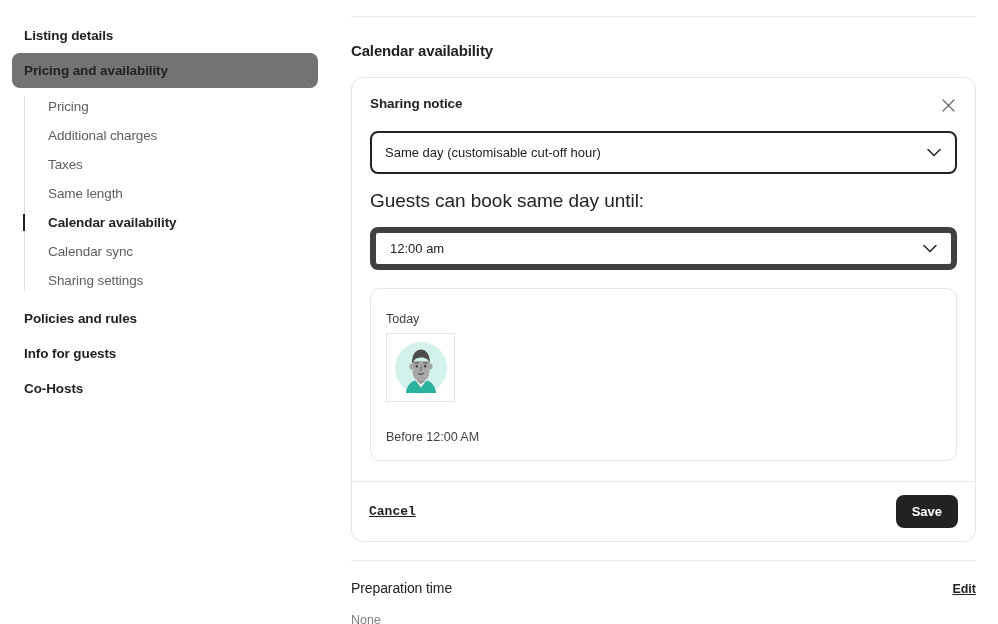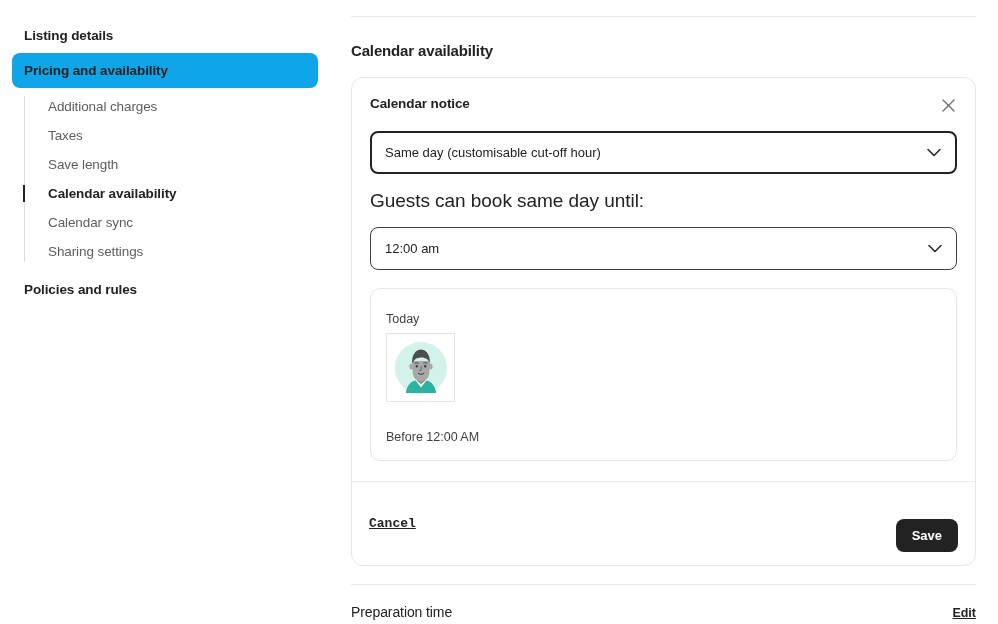--- a/index.html
+++ b/index.html
@@ -25,21 +25,21 @@
     margin: 0 12px;
     padding: 10px 12px;
     font-size: 13.5px;
     font-weight: 700;
     color: #222222;
     border-radius: 8px;
     letter-spacing: -0.1px;
     cursor: pointer;
     white-space: nowrap;
   }
-  .nav-top.active { background: #0ea5e9; }
+  .nav-top.active { background: #737373; }
 
   .subnav {
     position: relative;
     margin: 4px 0 6px 24px;
     padding-left: 0;
   }
   .subnav-rail {
     position: absolute;
     left: 0; top: 4px; bottom: 4px;
     width: 1px;
@@ -112,21 +112,21 @@
     cursor: pointer;
     background: none; border: none; padding: 0;
     margin-top: -2px; margin-right: -2px;
   }
   .close-btn svg { display: block; }
 
   .select {
     position: relative;
     margin-top: 15px;
     height: 43px;
-    border: 1px solid #404040;
+    border: 6px solid #404040;
     border-radius: 8px;
     display: flex;
     align-items: center;
     padding: 0 14px;
     font-size: 13px;
     color: #222222;
     cursor: pointer;
     background: #ffffff;
   }
   .select.focused {
@@ -197,21 +197,20 @@
   .save-btn {
     background: #222222;
     color: #ffffff;
     border: none;
     border-radius: 8px;
     padding: 9px 16px;
     font-family: inherit;
     font-size: 13px;
     font-weight: 600;
     cursor: pointer;
-    margin-top: 24px;
   }
 
   
   .row-rule { height: 1px; background: #ebebeb; }
   .list-row {
     display: flex;
     align-items: flex-start;
     justify-content: space-between;
     padding: 19px 0 18px 0;
   }
@@ -249,55 +248,64 @@
       <span>Listing details</span>
     </div>
 
     <div class="nav-top active">
       <span>Pricing and availability</span>
     </div>
 
     <div class="subnav">
       <div class="subnav-rail"></div>
       <div class="subnav-item">
+        <span>Pricing</span>
+      </div>
+      <div class="subnav-item">
         <span>Additional charges</span>
       </div>
       <div class="subnav-item">
         <span>Taxes</span>
       </div>
       <div class="subnav-item">
-        <span>Save length</span>
+        <span>Same length</span>
       </div>
       <div class="subnav-item active">
         <span>Calendar availability</span>
       </div>
       <div class="subnav-item">
         <span>Calendar sync</span>
       </div>
       <div class="subnav-item">
         <span>Sharing settings</span>
       </div>
     </div>
 
     <div class="nav-top">
       <span>Policies and rules</span>
     </div>
+    <div class="nav-top">
+      <span>Info for guests</span>
+    </div>
+    <div class="nav-top">
+      <span>Co-Hosts</span>
+    </div>
   </nav>
 
   <main class="main">
 
     <div class="top-rule"></div>
 
     <h1 class="section-title">Calendar availability</h1>
 
     <section class="card">
       <div class="card-body">
 
         <div class="card-head">
-          <div class="card-title">Calendar notice</div>
+          <div class="card-title">Sharing notice</div>
           <button class="close-btn">
             <svg width="13" height="13" viewBox="0 0 13 13" aria-hidden="true">
               <path d="M1 1 L12 12 M12 1 L1 12" stroke="#6a6a6a" stroke-width="1.3" fill="none" stroke-linecap="round"></path>
             </svg>
           </button>
         </div>
 
         <div class="select focused">
           <span>Same day (customisable cut-off hour)</span>
           <span class="chev">

